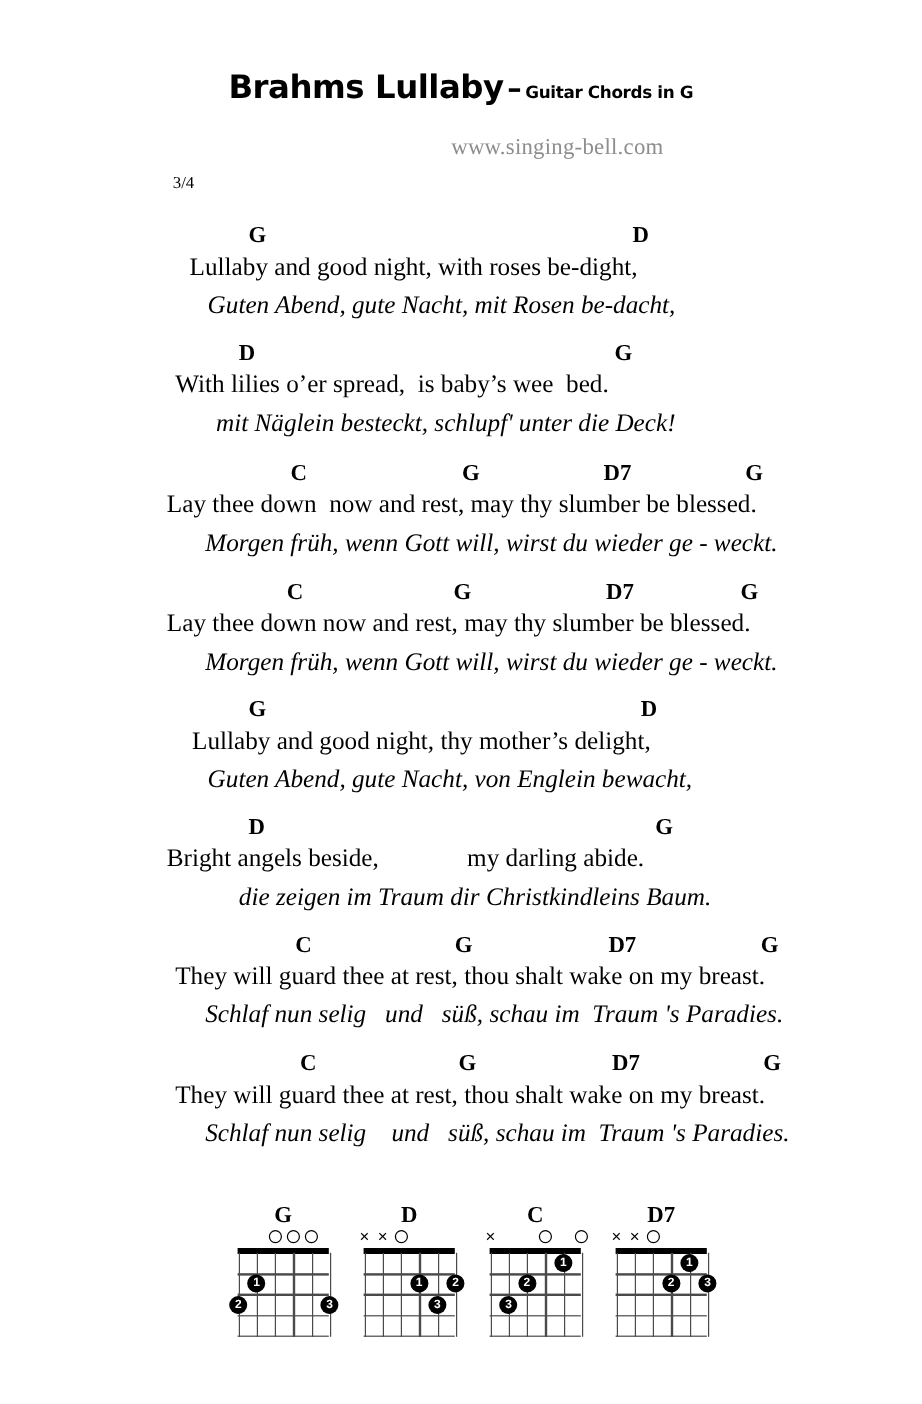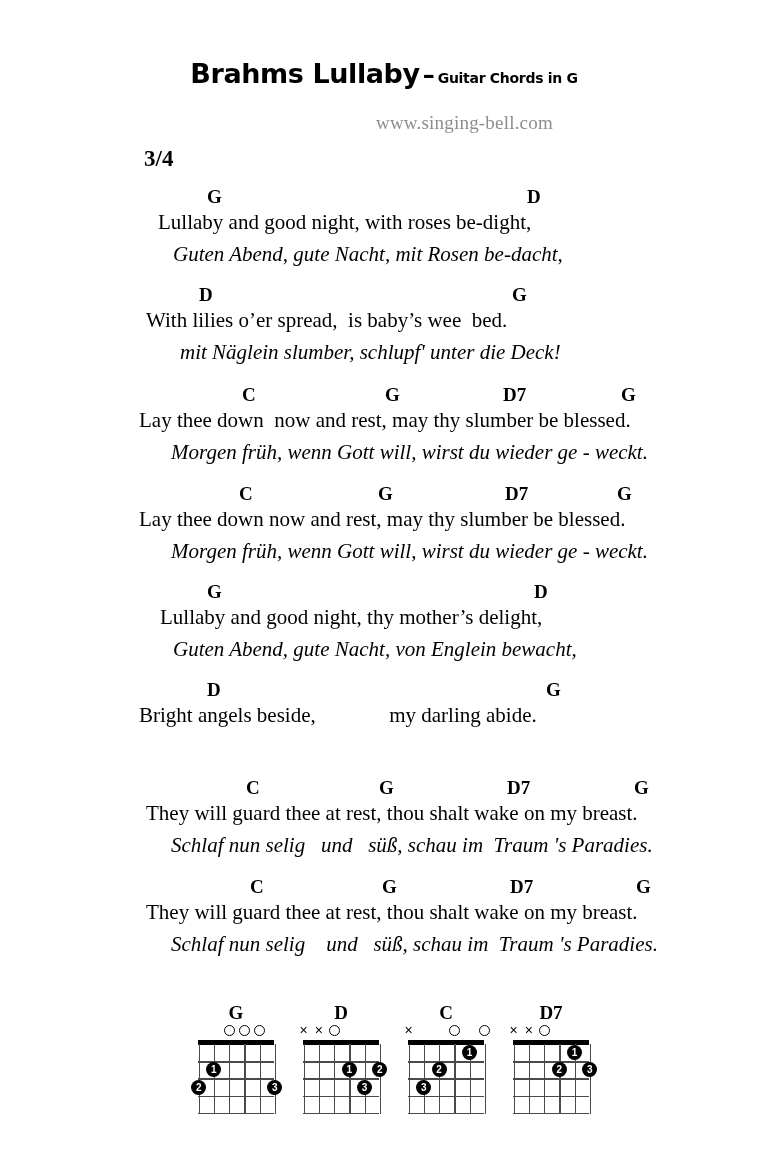--- a/index.html
+++ b/index.html
@@ -51,22 +51,22 @@
     font-family: "Liberation Serif", serif;
     font-size: 19px;
     color: #8d8d8d;
     letter-spacing: 0.2px;
   }
   #time-signature {
     position: absolute;
     left: 144px;
     top: 146px;
     font-family: "Liberation Serif", serif;
-    font-weight: bold;
-    font-size: 23px;
+    font-weight: normal;
+    font-size: 14px;
   }
 
   
   .stanza {
     position: absolute;
     left: 0;
     width: 768px;
   }
   .chord-row {
     position: relative;
@@ -204,21 +204,21 @@
         </div>
         <div class="lyric en" style="left: 158px; top: 24px;">Lullaby and good night, with roses be-dight,</div>
         <div class="lyric de" style="left: 141px; top: 56px;">Guten Abend, gute Nacht, mit Rosen be-dacht,</div>
       </div>
       <div class="stanza" style="top: 284px;">
         <div class="chord-row">
           <div class="chord" style="left: 199px;">D</div>
           <div class="chord" style="left: 512px;">G</div>
         </div>
         <div class="lyric en" style="left: 146px; top: 24px;">With lilies o’er spread,  is baby’s wee  bed.</div>
-        <div class="lyric de" style="left: 148px; top: 56px;">mit Näglein slumber, schlupf' unter die Deck!</div>
+        <div class="lyric de" style="left: 148px; top: 56px;">mit Näglein besteckt, schlupf' unter die Deck!</div>
       </div>
       <div class="stanza" style="top: 384px;">
         <div class="chord-row">
           <div class="chord" style="left: 242px;">C</div>
           <div class="chord" style="left: 385px;">G</div>
           <div class="chord" style="left: 503px;">D7</div>
           <div class="chord" style="left: 621px;">G</div>
         </div>
         <div class="lyric en" style="left: 139px; top: 24px;">Lay thee down  now and rest, may thy slumber be blessed.</div>
         <div class="lyric de" style="left: 139px; top: 56px;">Morgen früh, wenn Gott will, wirst du wieder ge - weckt.</div>
@@ -240,20 +240,21 @@
         </div>
         <div class="lyric de" style="left: 141px; top: 56px;">Guten Abend, gute Nacht, von Englein bewacht,</div>
         <div class="lyric en" style="left: 160px; top: 24px;">Lullaby and good night, thy mother’s delight,</div>
       </div>
       <div class="stanza" style="top: 679px;">
         <div class="chord-row">
           <div class="chord" style="left: 207px;">D</div>
           <div class="chord" style="left: 546px;">G</div>
         </div>
         <div class="lyric en" style="left: 139px; top: 24px;">Bright angels beside,              my darling abide.</div>
+        <div class="lyric de" style="left: 167px; top: 56px;">die zeigen im Traum dir Christkindleins Baum.</div>
       </div>
       <div class="stanza" style="top: 777px;">
         <div class="chord-row">
           <div class="chord" style="left: 246px;">C</div>
           <div class="chord" style="left: 379px;">G</div>
           <div class="chord" style="left: 507px;">D7</div>
           <div class="chord" style="left: 634px;">G</div>
         </div>
         <div class="lyric en" style="left: 146px; top: 24px;">They will guard thee at rest, thou shalt wake on my breast.</div>
         <div class="lyric de" style="left: 139px; top: 56px;">Schlaf nun selig   und   süß, schau im  Traum 's Paradies.</div>

